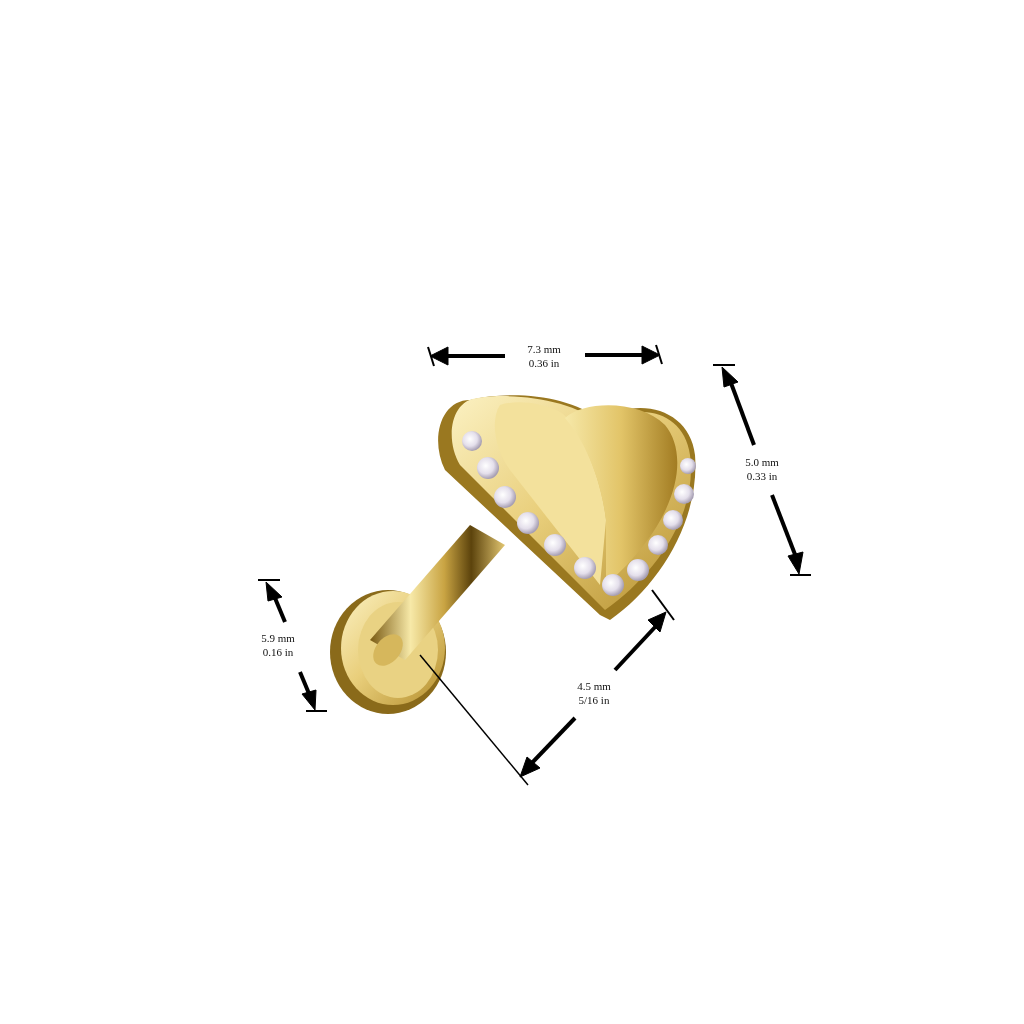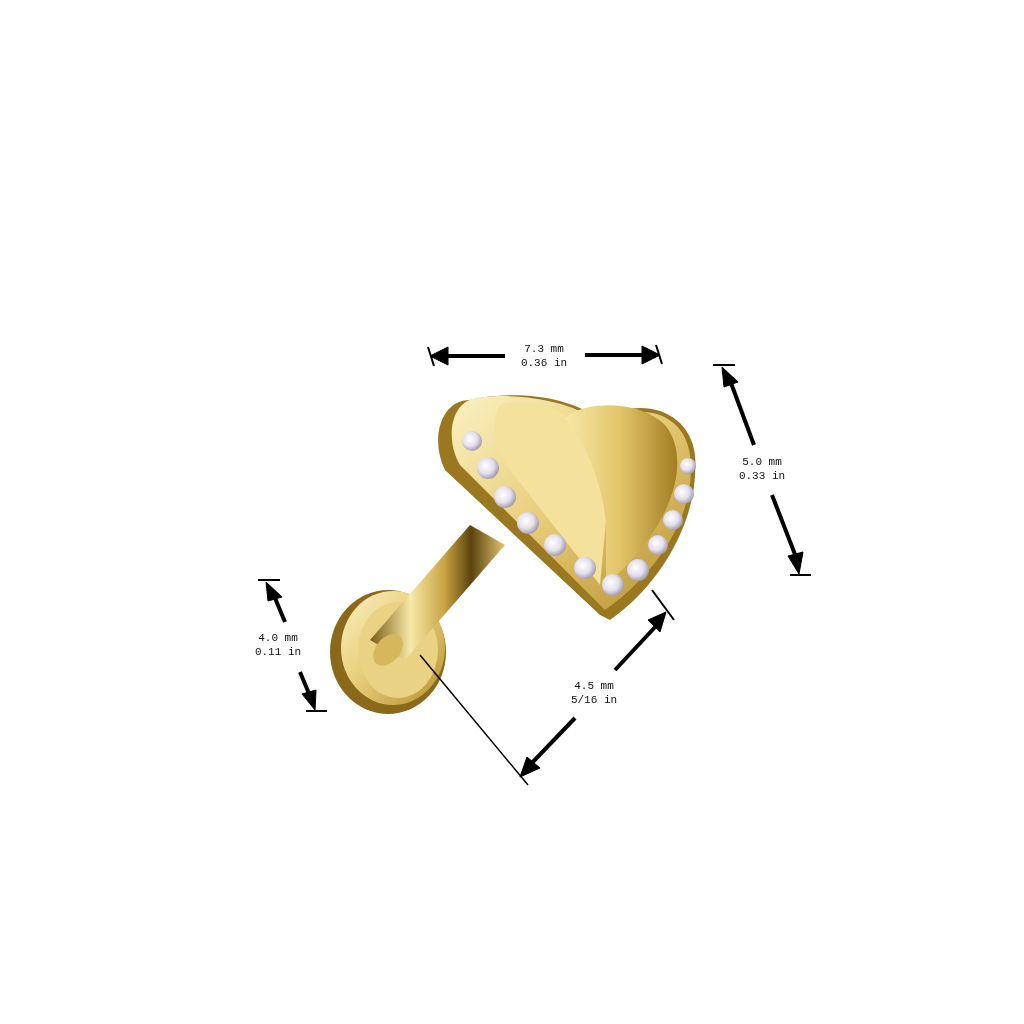--- a/index.html
+++ b/index.html
@@ -1,17 +1,17 @@
 <!DOCTYPE html>
 <html><head>
   <meta charset="utf-8">
   <style>
     html, body { margin: 0; padding: 0; background: #ffffff; }
     .canvas { position: relative; width: 1024px; height: 1024px; background: #ffffff; overflow: hidden; }
-    .label { position: absolute; font-family: Liberation Mono, monospace; font-size: 11px; line-height: 14px; color: #111111; text-align: center; white-space: nowrap; }
+    .label { position: absolute; font-family: Liberation Serif, serif; font-size: 11px; line-height: 14px; color: #111111; text-align: center; white-space: nowrap; }
     .label span { display: block; }
     svg.art { position: absolute; left: 0; top: 0; }
   </style>
 </head>
 <body>
 
 <div class="canvas">
 
   <svg class="art" width="1024" height="1024" viewBox="0 0 1024 1024">
     <defs>
@@ -115,22 +115,22 @@
     <span>7.3 mm</span>
     <span>0.36 in</span>
   </div>
 
   <div class="label" style="left:730px; top:455px; width:64px;">
     <span>5.0 mm</span>
     <span>0.33 in</span>
   </div>
 
   <div class="label" style="left:246px; top:631px; width:64px;">
-    <span>4.0 mm</span>
-    <span>0.11 in</span>
+    <span>5.9 mm</span>
+    <span>0.16 in</span>
   </div>
 
   <div class="label" style="left:562px; top:679px; width:64px;">
     <span>4.5 mm</span>
     <span>5/16 in</span>
   </div>
 
 </div>
 
 </body></html>

